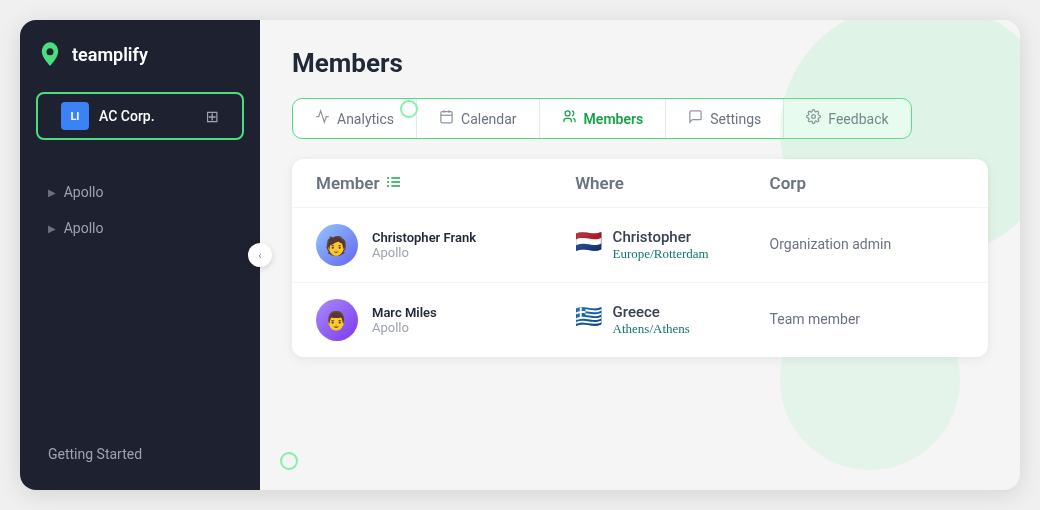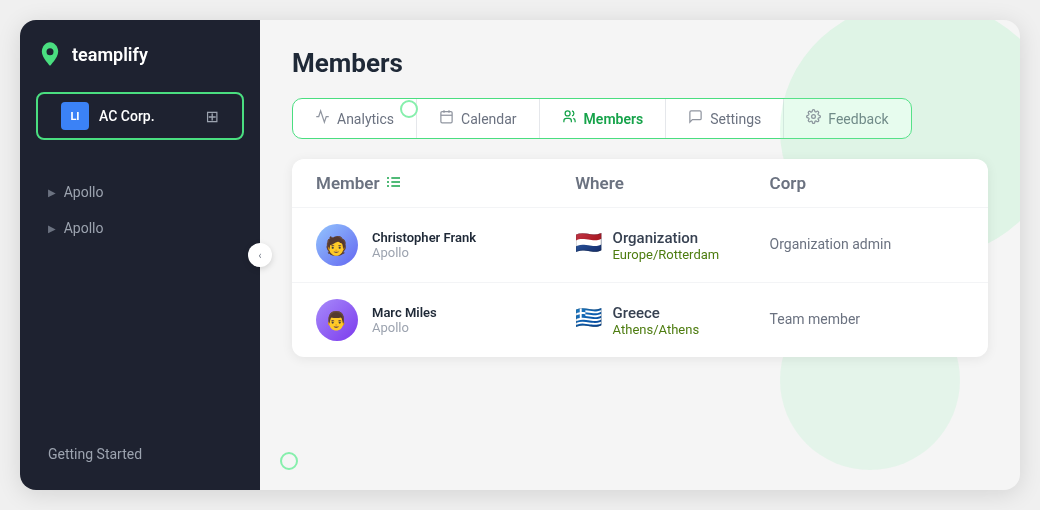--- a/index.html
+++ b/index.html
@@ -296,21 +296,22 @@
       font-size: 22px;
       margin-top: 1px;
     }
     .location-name {
       font-size: 15px;
       font-weight: 500;
       color: #374151;
     }
     .location-tz {
       font-size: 13px;
-      color: #4d7c0f;
+      color: #0f766e;
+      font-family: Liberation Serif, serif;
     }
     .role-cell {
       font-size: 14px;
       color: #6b7280;
       line-height: 1.4;
     }
   </style>
 </head>
 <body>
 
@@ -431,21 +432,21 @@
         <div class="member-cell">
           <div class="avatar-placeholder avatar-1">🧑</div>
           <div>
             <div class="member-name">Christopher Frank</div>
             <div class="member-team">Apollo</div>
           </div>
         </div>
         <div class="location-cell">
           <span class="flag-icon">🇳🇱</span>
           <div>
-            <div class="location-name">Organization</div>
+            <div class="location-name">Christopher</div>
             <div class="location-tz">Europe/Rotterdam</div>
           </div>
         </div>
         <div class="role-cell">Organization admin</div>
       </div>
 
       <div class="table-row">
         <div class="member-cell">
           <div class="avatar-placeholder avatar-2">👨</div>
           <div>

